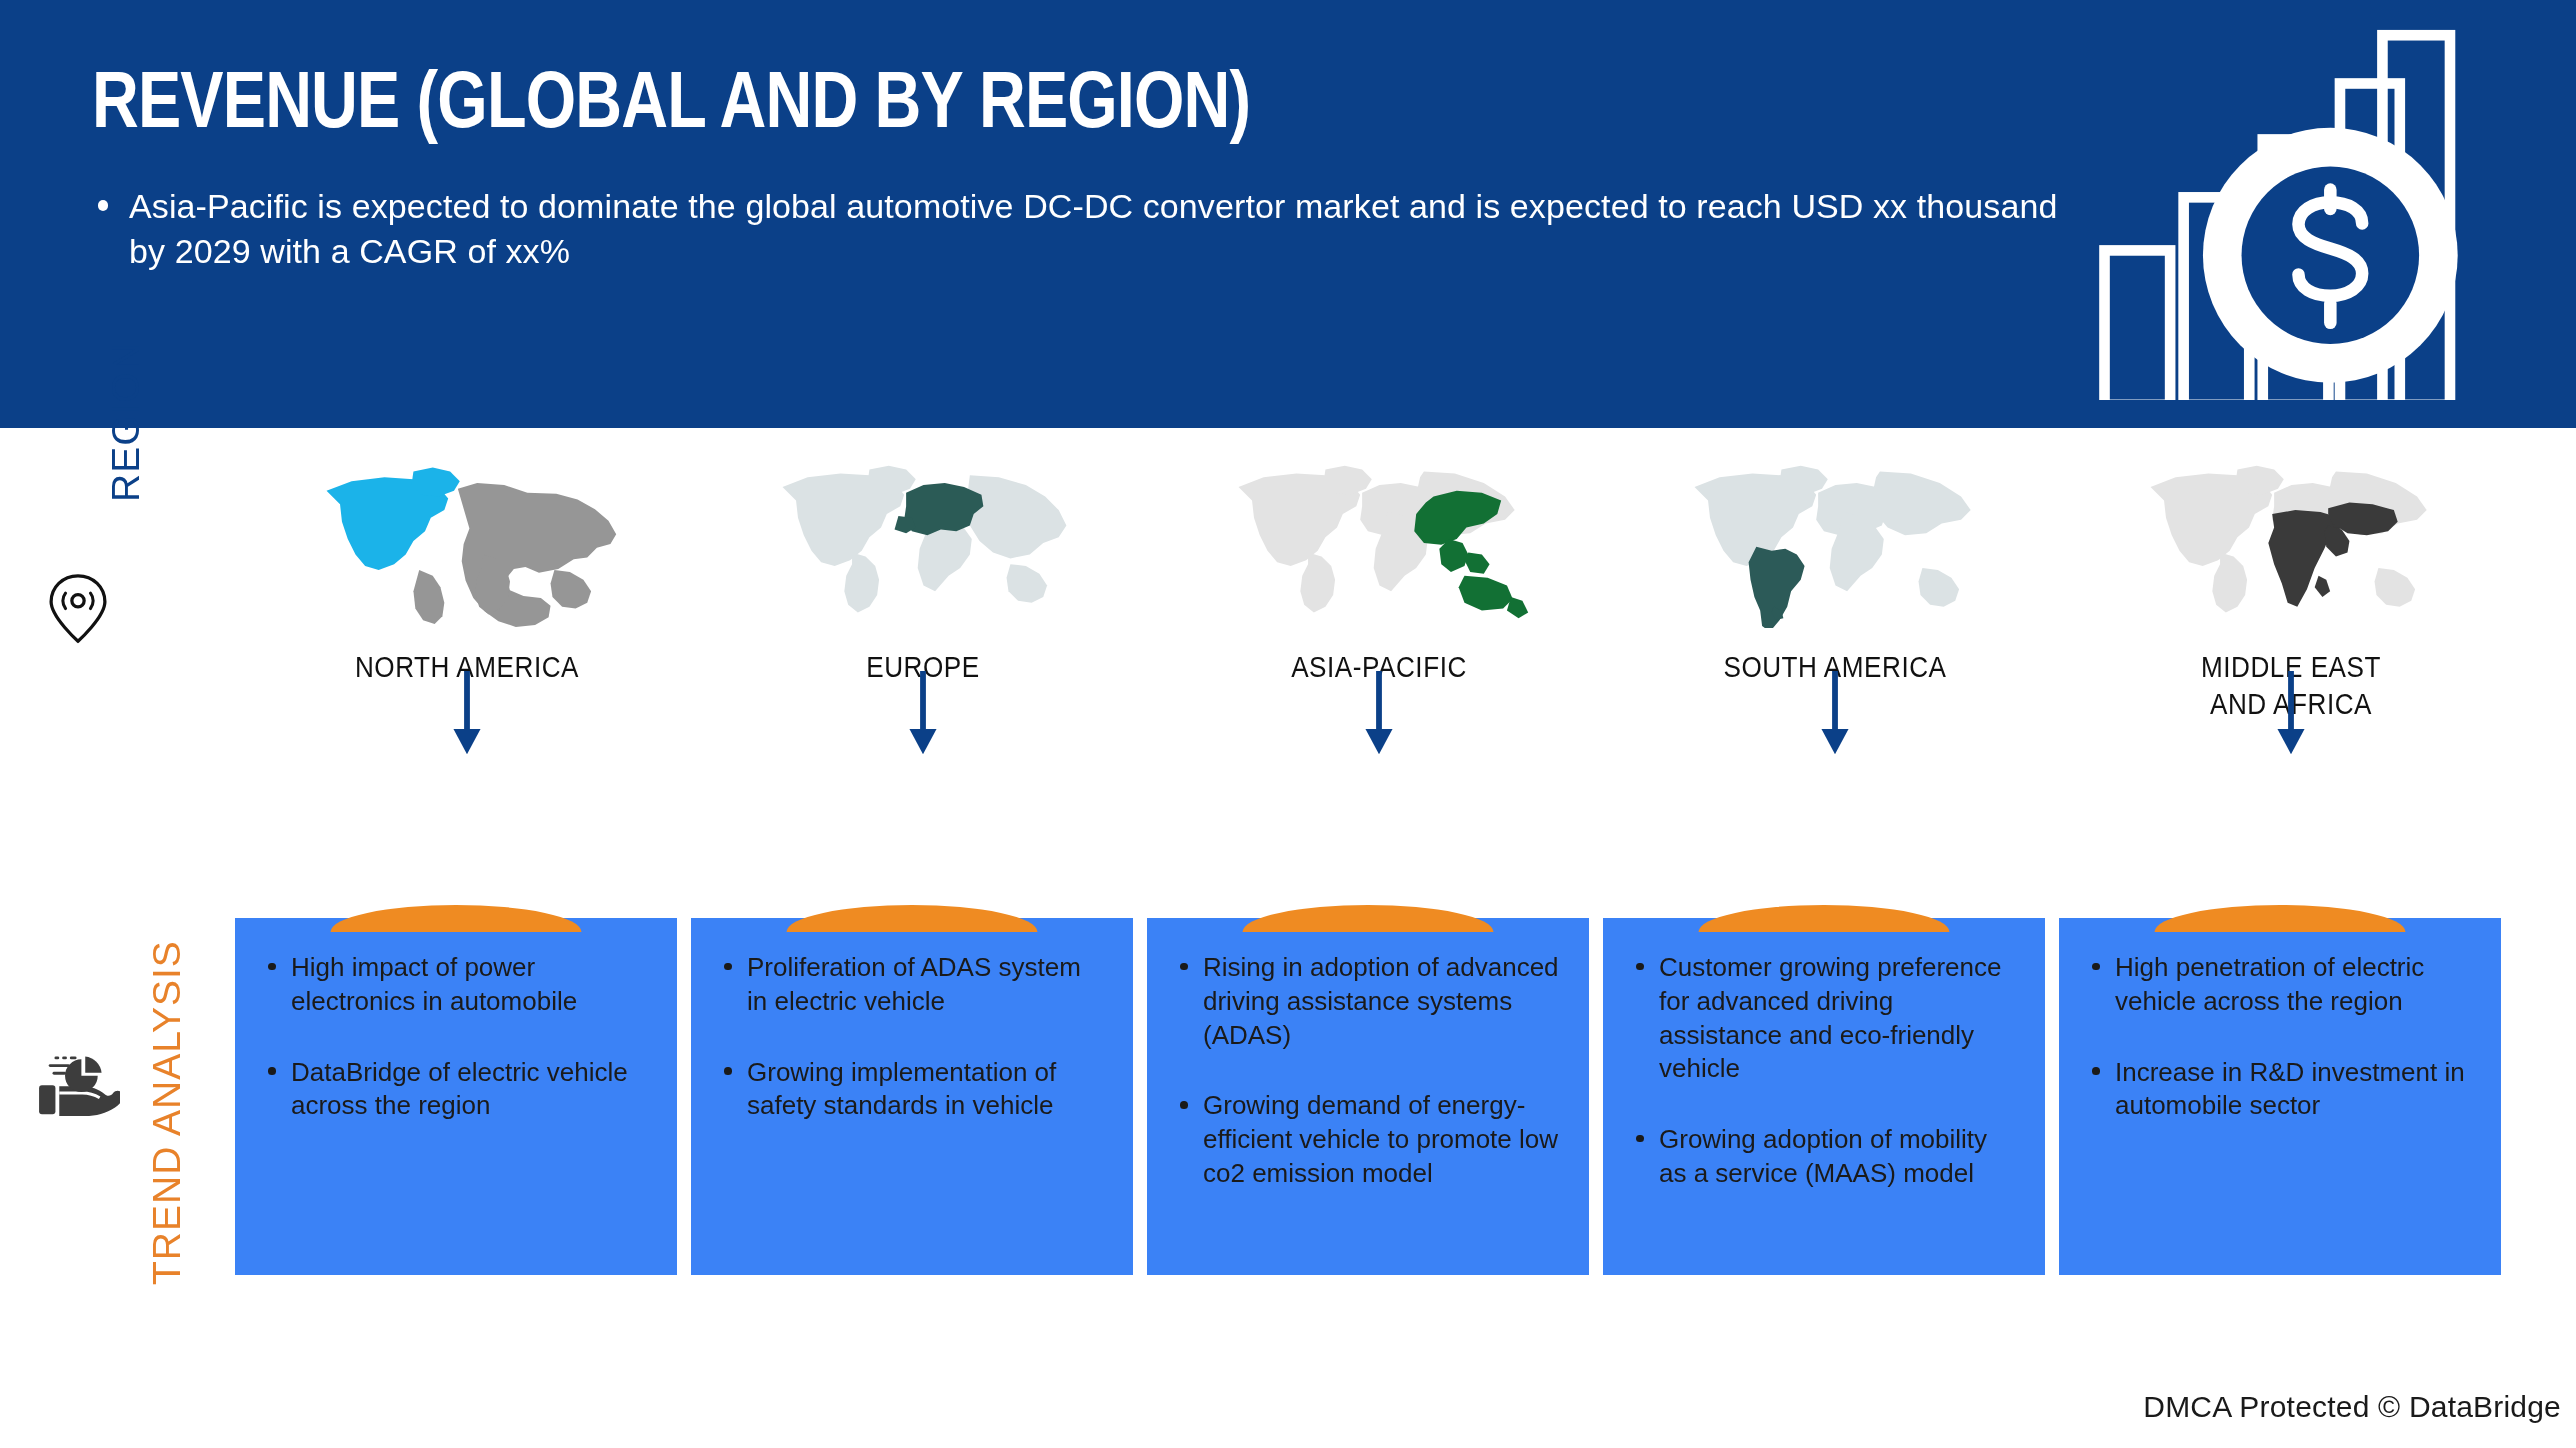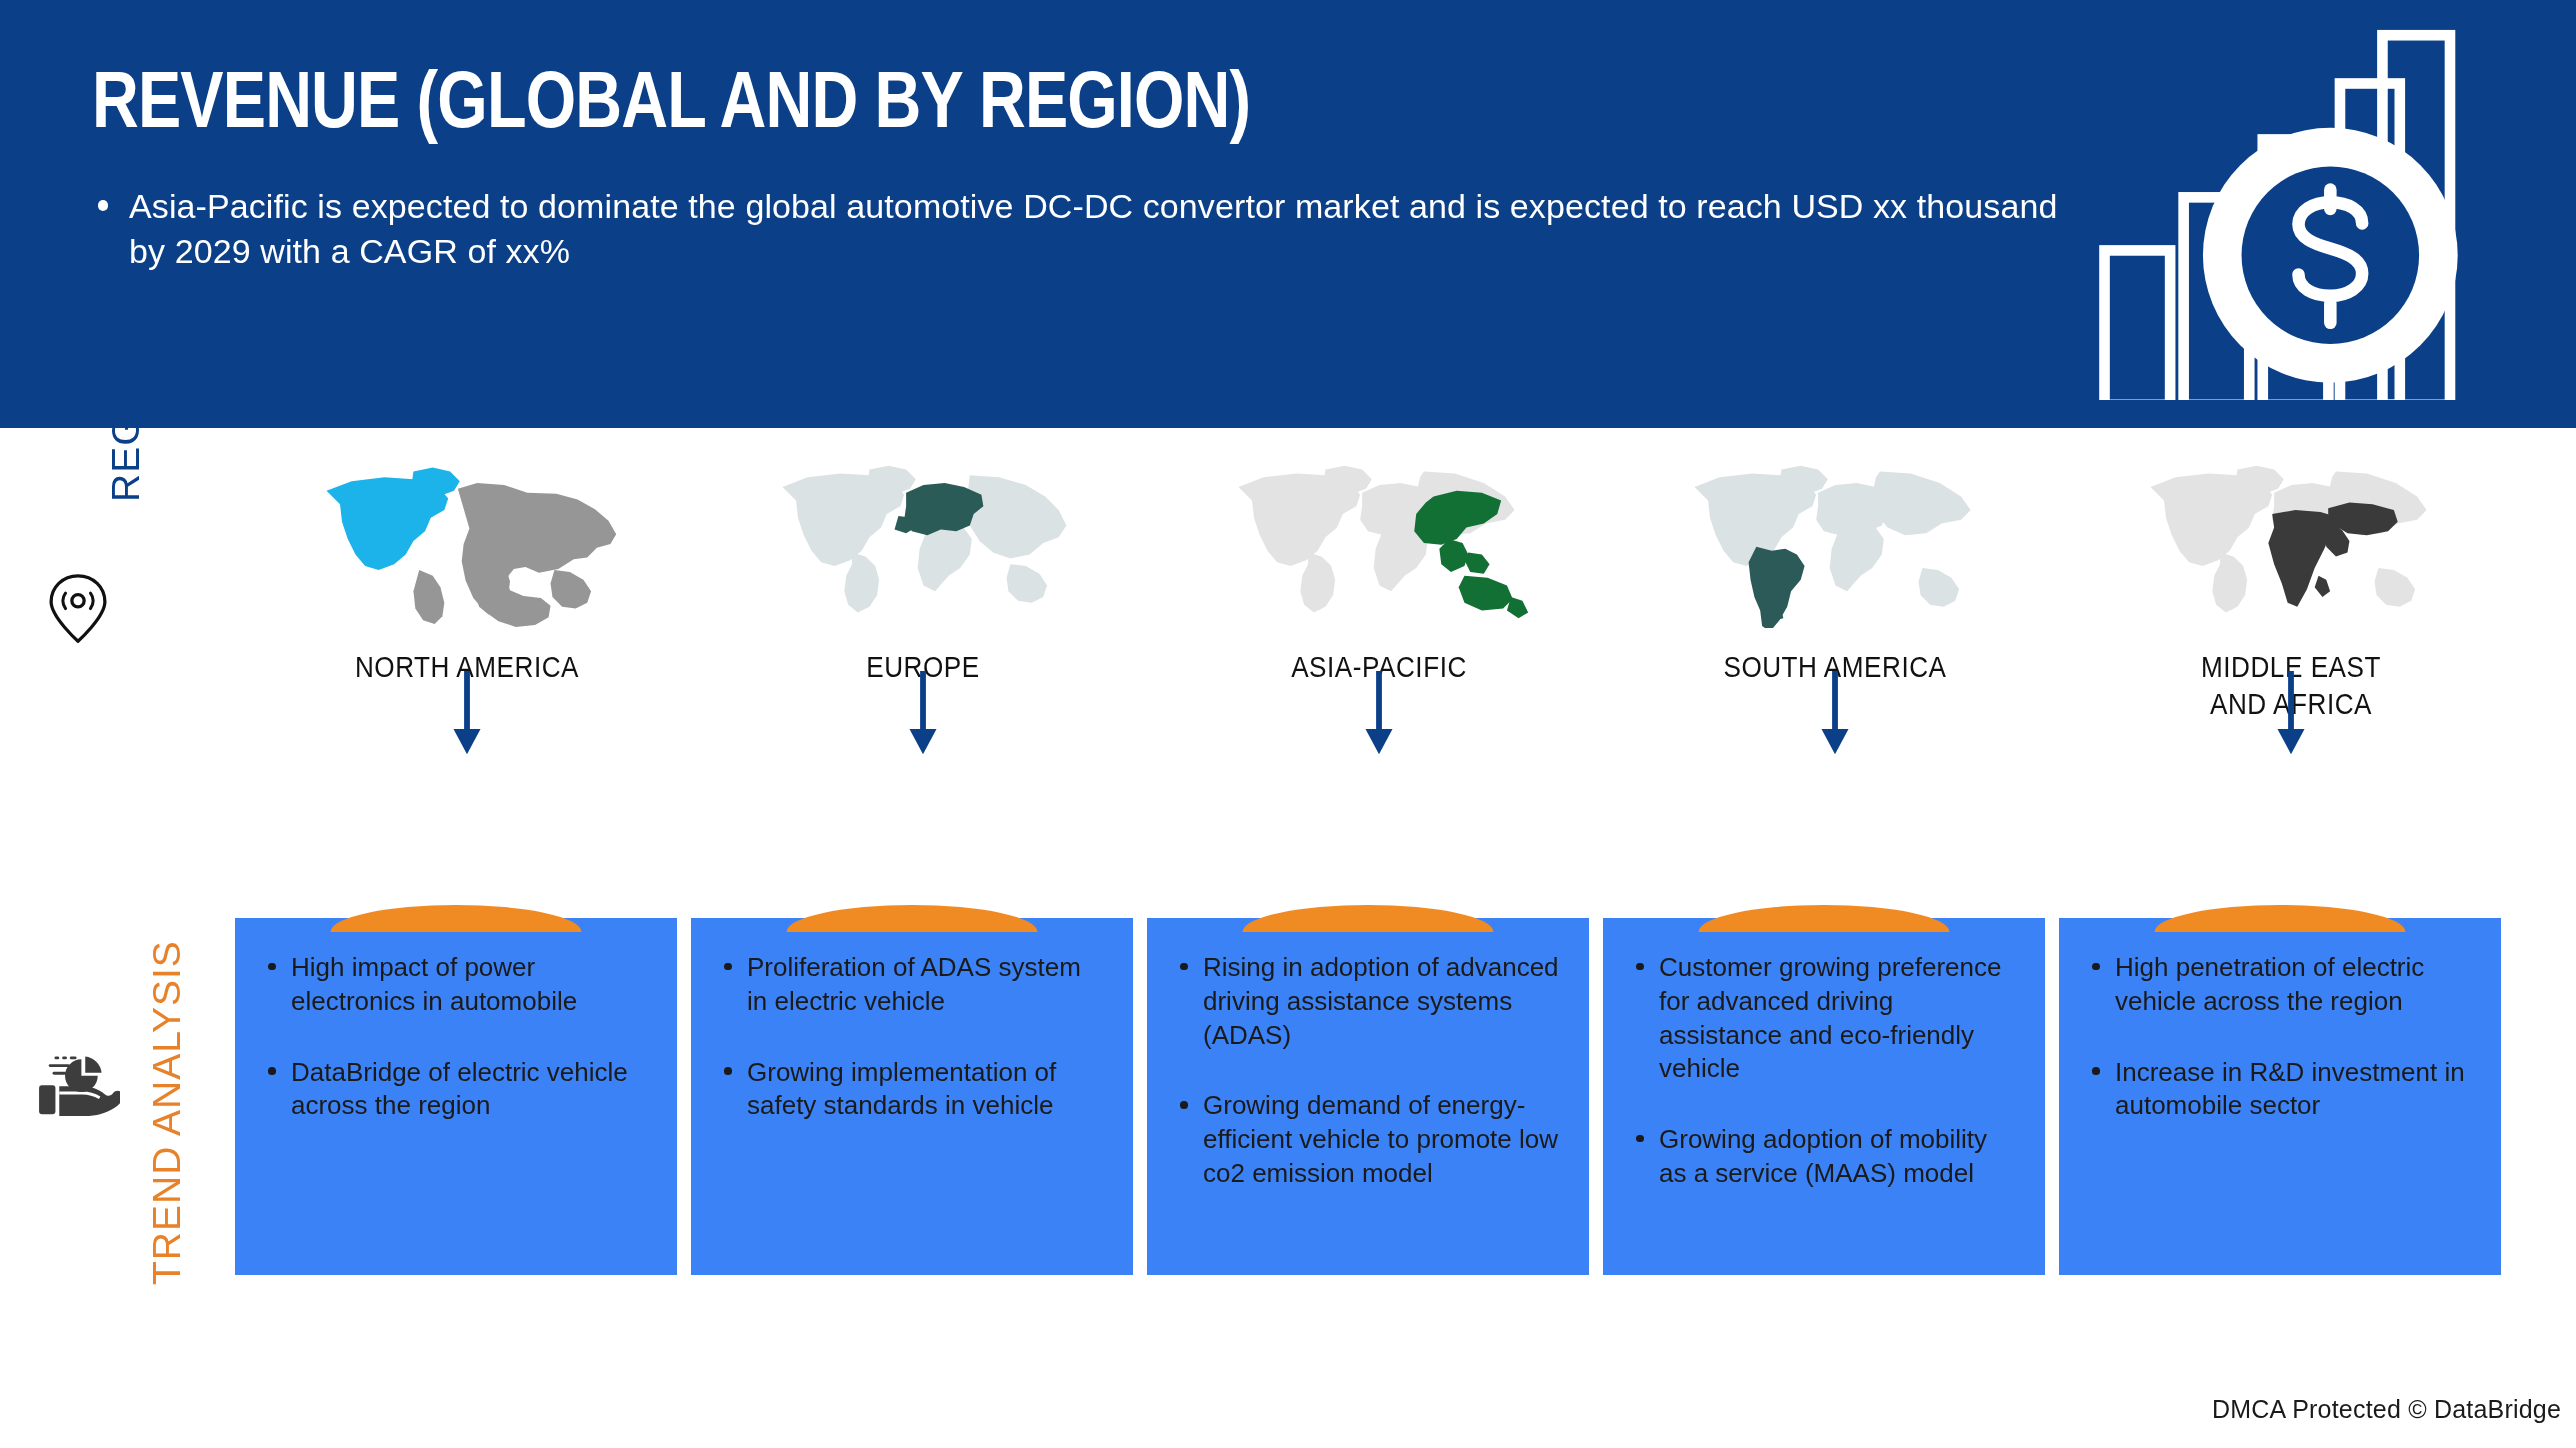--- a/index.html
+++ b/index.html
@@ -103,21 +103,21 @@
     color:#1A1A1A;font-size:26px;line-height:1.30;letter-spacing:0;
   }
   .card ul li:before{
     content:"";position:absolute;left:3.9px;top:11.6px;
     width:7.7px;height:7.7px;border-radius:50%;background:#1A1A1A;
   }
 
   
   .footer{
     position:absolute;right:39px;bottom:25px;
-    color:#1A1A1A;font-size:25px;letter-spacing:0.2px;
+    color:#1A1A1A;font-size:30px;letter-spacing:0.2px;
   }
 </style>
 </head>
 <body>
 
 <div class="page">
 
   <div class="header">
     <div class="header-title">REVENUE (GLOBAL AND BY REGION)</div>
 

